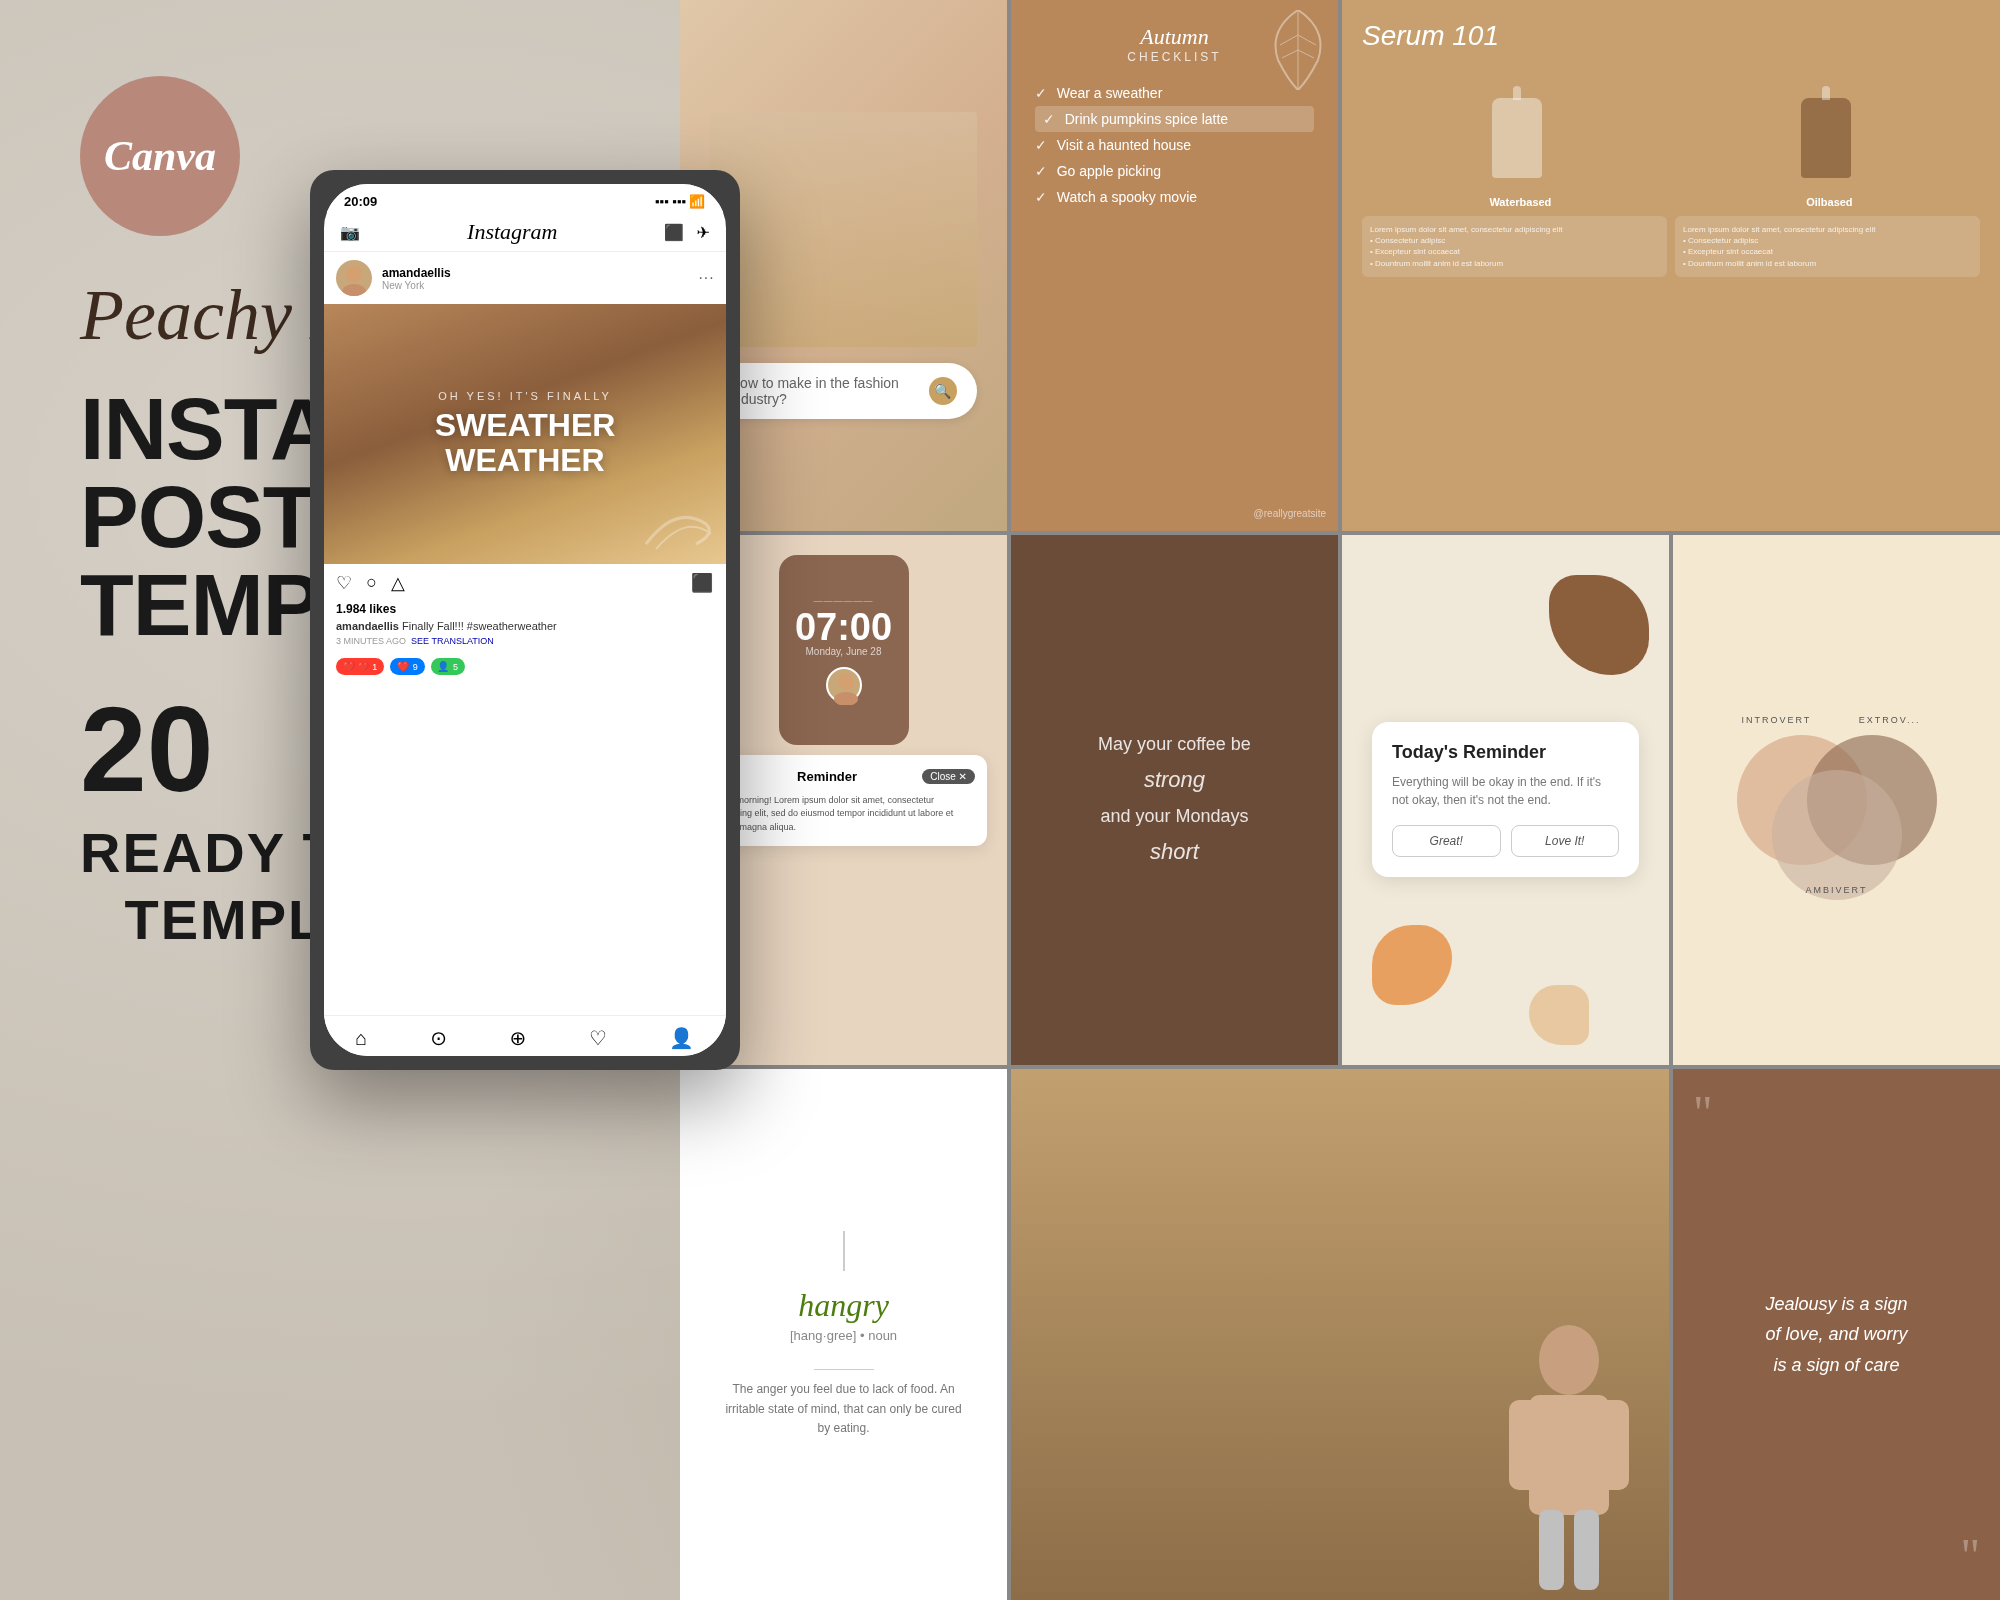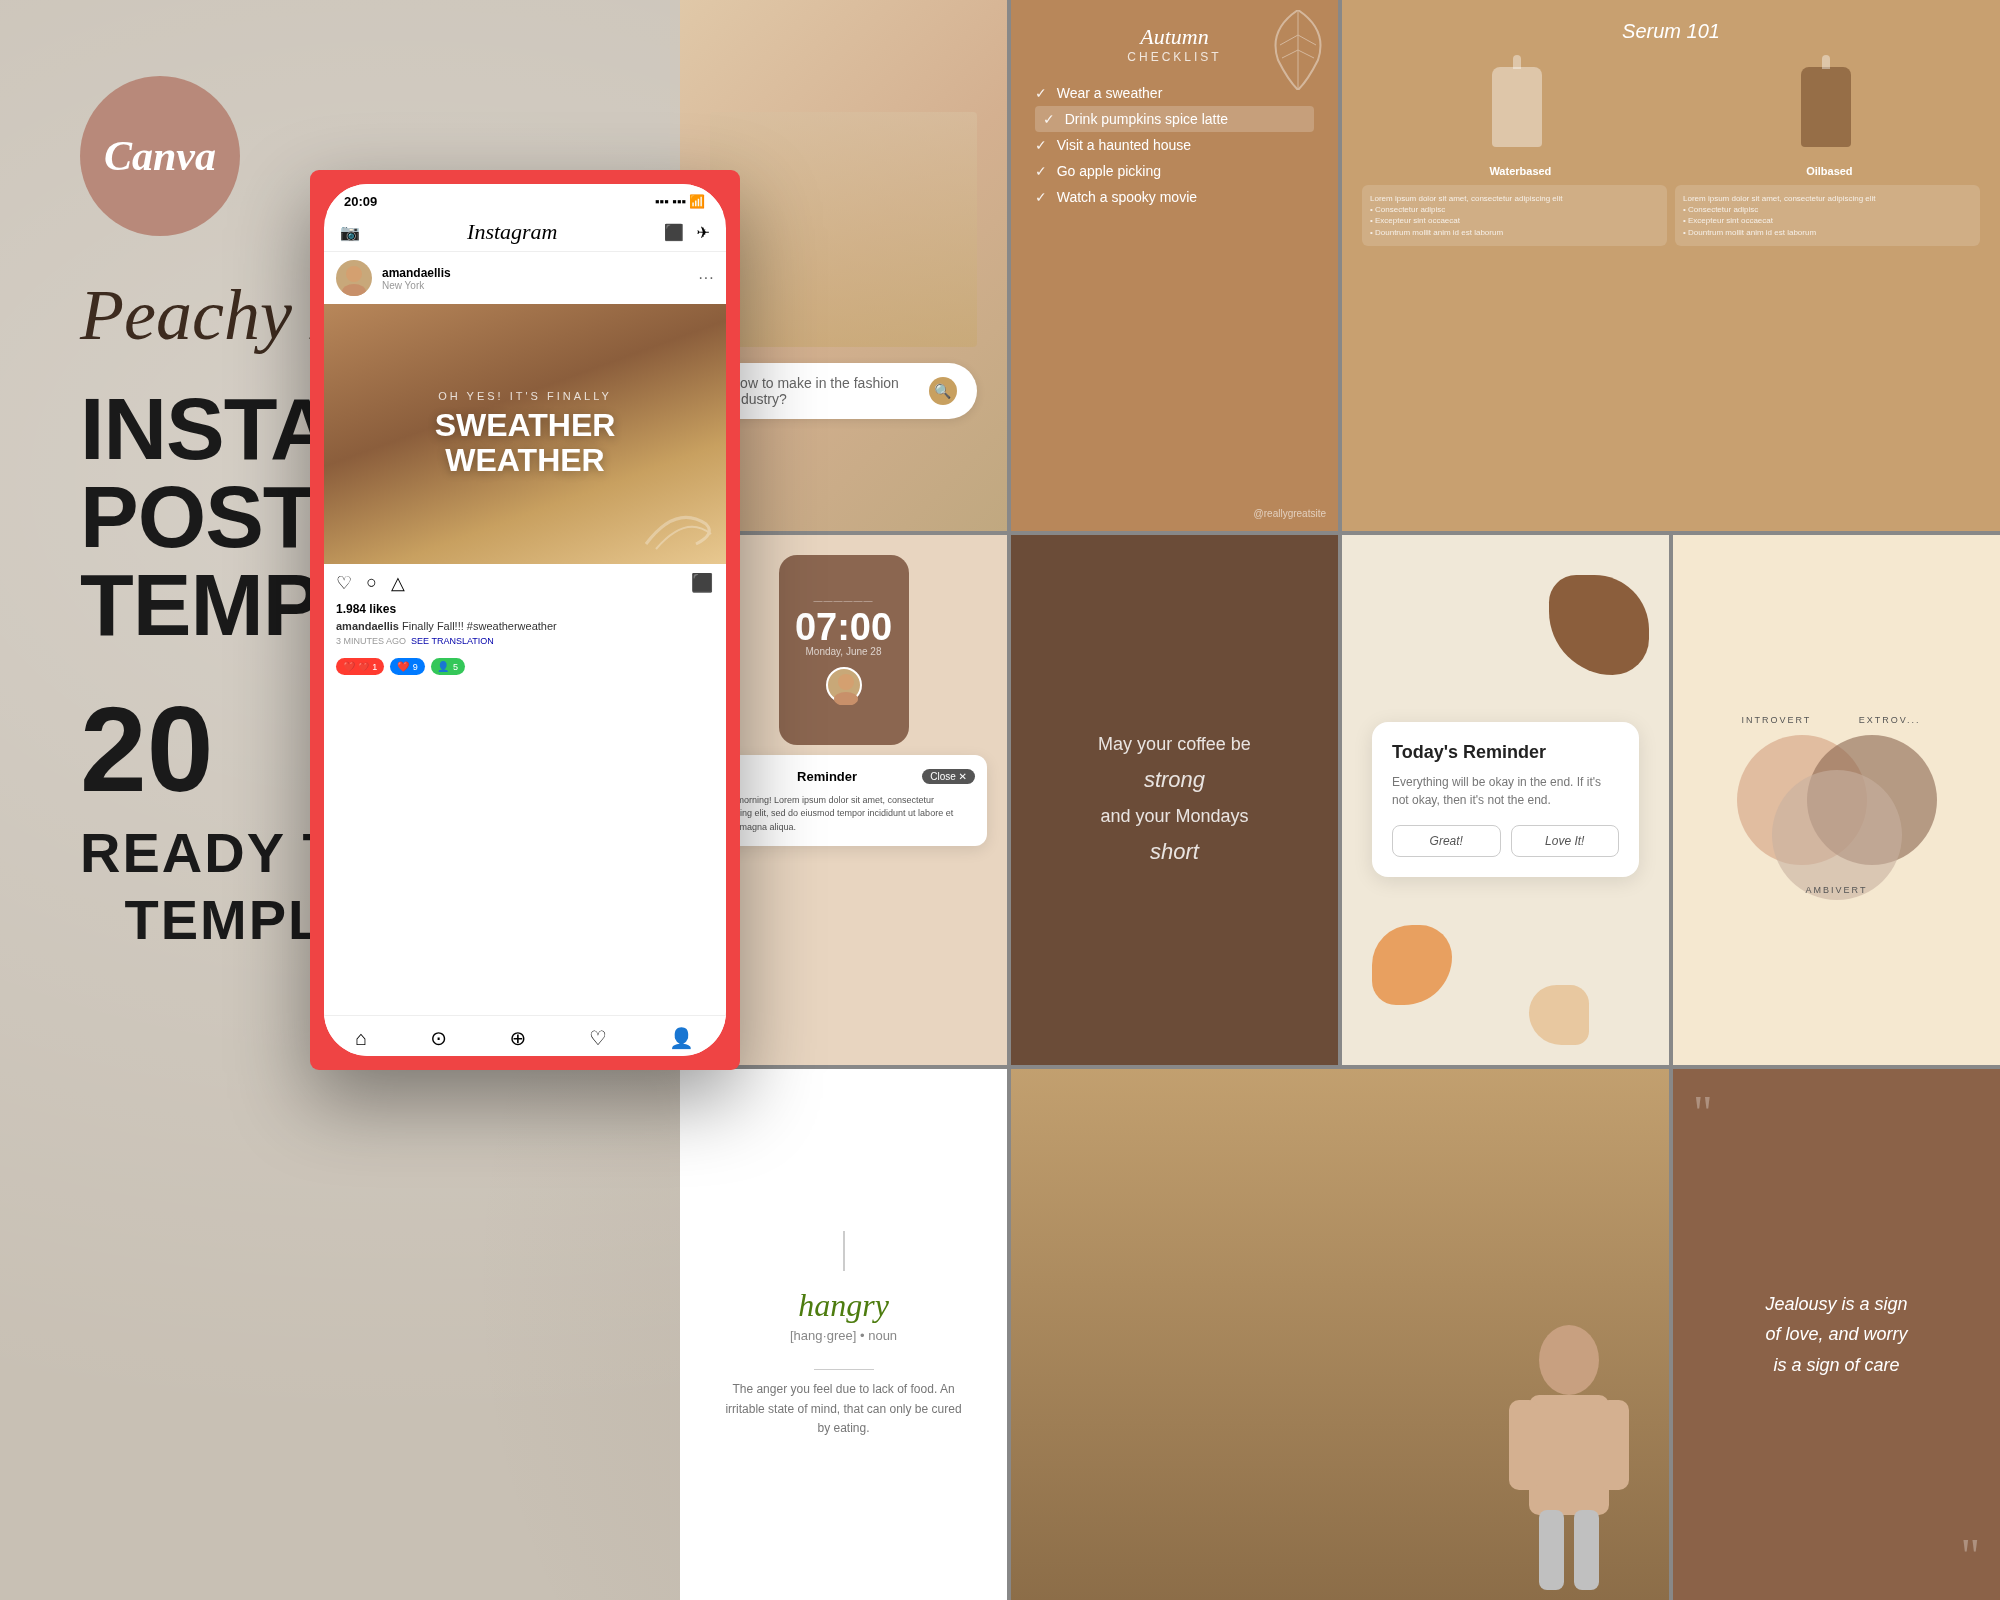--- a/index.html
+++ b/index.html
@@ -112,22 +112,22 @@
       left: 310px;
       top: 170px;
       width: 430px;
       height: 900px;
       z-index: 10;
     }
 
     .phone-outer {
       width: 100%;
       height: 100%;
-      background: #ef4444;
-      border-radius: 9px;
+      background: #404040;
+      border-radius: 24px;
       padding: 14px;
       box-shadow: 0 30px 80px rgba(0,0,0,0.4);
     }
 
     .phone-inner {
       width: 100%;
       height: 100%;
       background: white;
       border-radius: 44px;
       overflow: hidden;
@@ -867,21 +867,21 @@
       <span>Go apple picking</span>
     </div>
     <div class="checklist-item">
       <span class="check-icon">✓</span>
       <span>Watch a spooky movie</span>
     </div>
     <span class="site-handle">@reallygreatsite</span>
   </div>
 
   <div class="grid-cell cell-serum" style="grid-column: span 2; background: #c8a070; padding: 20px;">
-    <div style="font-style:italic;color:white;font-size:20px;text-align:center;margin-bottom:6px;">Serum 101</div>
+    <div style="font-style:italic;color:white;font-size:28px;margin-bottom:28px;">Serum 101</div>
     <div class="serum-bottles">
       <div>
         <div class="serum-bottle" style="background:rgba(255,255,255,0.4);"></div>
       </div>
       <div>
         <div class="serum-bottle" style="background:rgba(100,60,30,0.5);"></div>
       </div>
     </div>
     <div class="serum-labels">
       <span class="serum-label">Waterbased</span>

